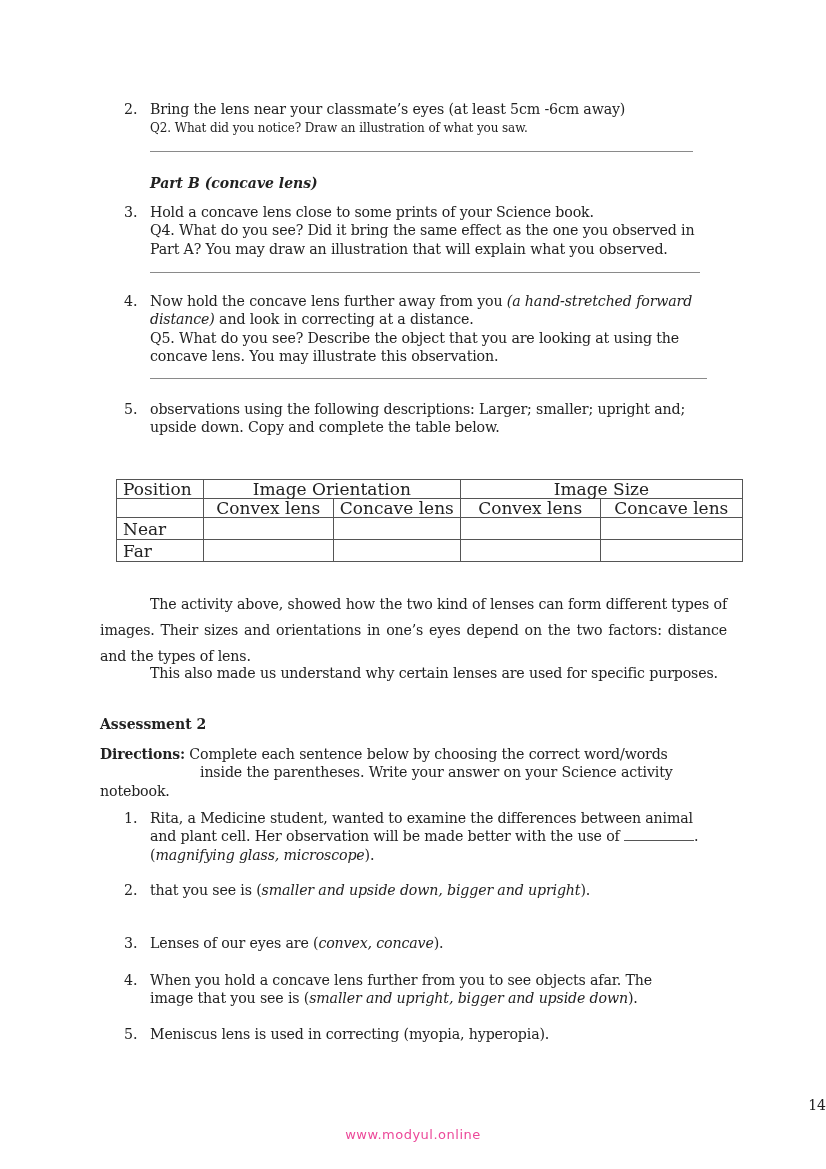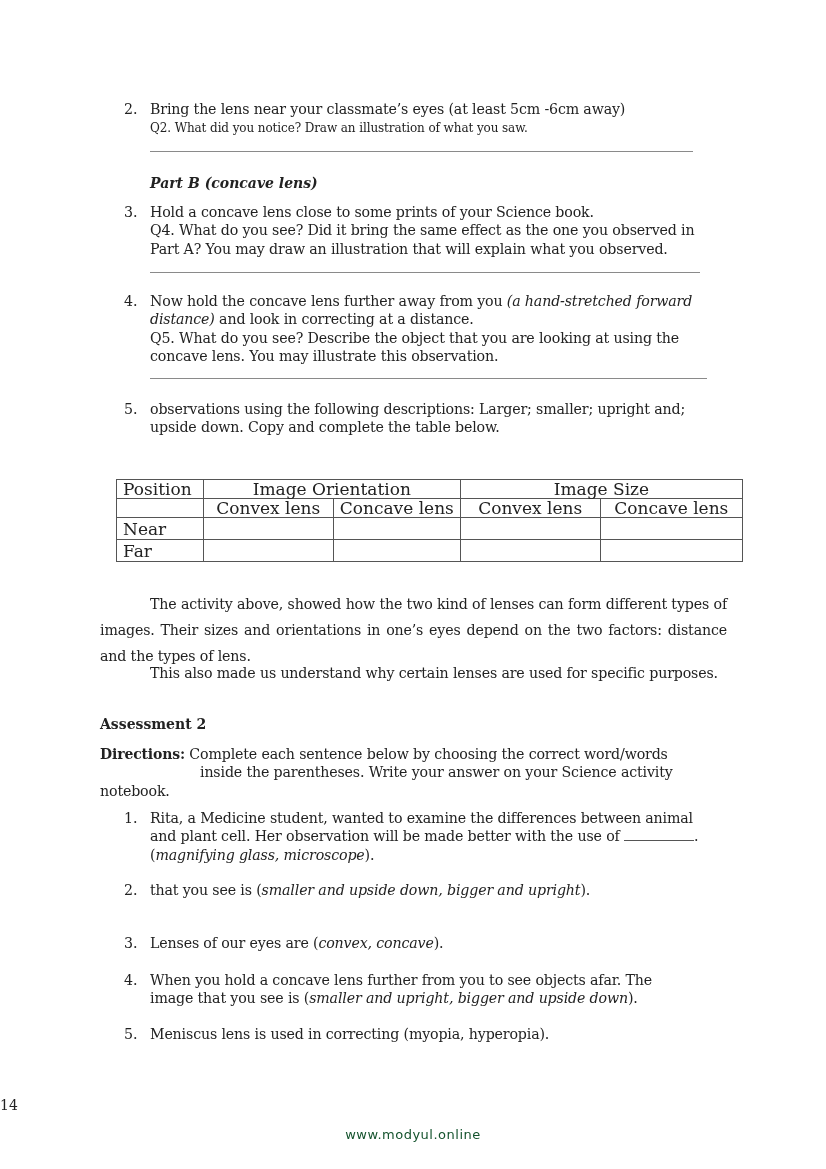--- a/index.html
+++ b/index.html
@@ -17,24 +17,24 @@
     .blank { display: inline-block; width: 70px; border-bottom: 1px solid #555; height: 12px; vertical-align: baseline; }
 
     table.obs { position: absolute; left: 100px; top: 479px; width: 627px;
                 border-collapse: collapse; font-size: 17px; margin-left: 16px; }
     table.obs td { border: 1px solid #555; padding: 0 6px; height: 18px; line-height: 18px;
                    white-space: nowrap; font-family: "DejaVu Serif", "Liberation Serif", serif; }
     table.obs td.c { text-align: center; }
     table.obs tr.sub td { height: 18px; }
     table.obs tr.data td { height: 21px; }
 
-    .footer-page { position: absolute; left: 0; width: 826px; top: 1097px; text-align: left; font-size: 14px; }
+    .footer-page { position: absolute; left: 0; width: 826px; top: 1097px; text-align: right; font-size: 14px; }
     .footer-url { position: absolute; left: 0; width: 826px; top: 1127px; text-align: center;
                   font-family: "DejaVu Sans", "Liberation Sans", sans-serif; font-size: 13px;
-                  color: #14532d; letter-spacing: 0.5px; }
+                  color: #ec4899; letter-spacing: 0.5px; }
   </style>
 </head>
 <body>
 
 <div class="abs txt" style="left:150px; top:100px;">
   <span class="num">2.</span>
   <div>Bring the lens near your classmate’s eyes (at least 5cm -6cm away)</div>
   <div class="q2">Q2. What did you notice?  Draw an illustration of what you saw.</div>
 </div>
 <div class="ans-line" style="left:150px; width:543px; top:151px;"></div>

